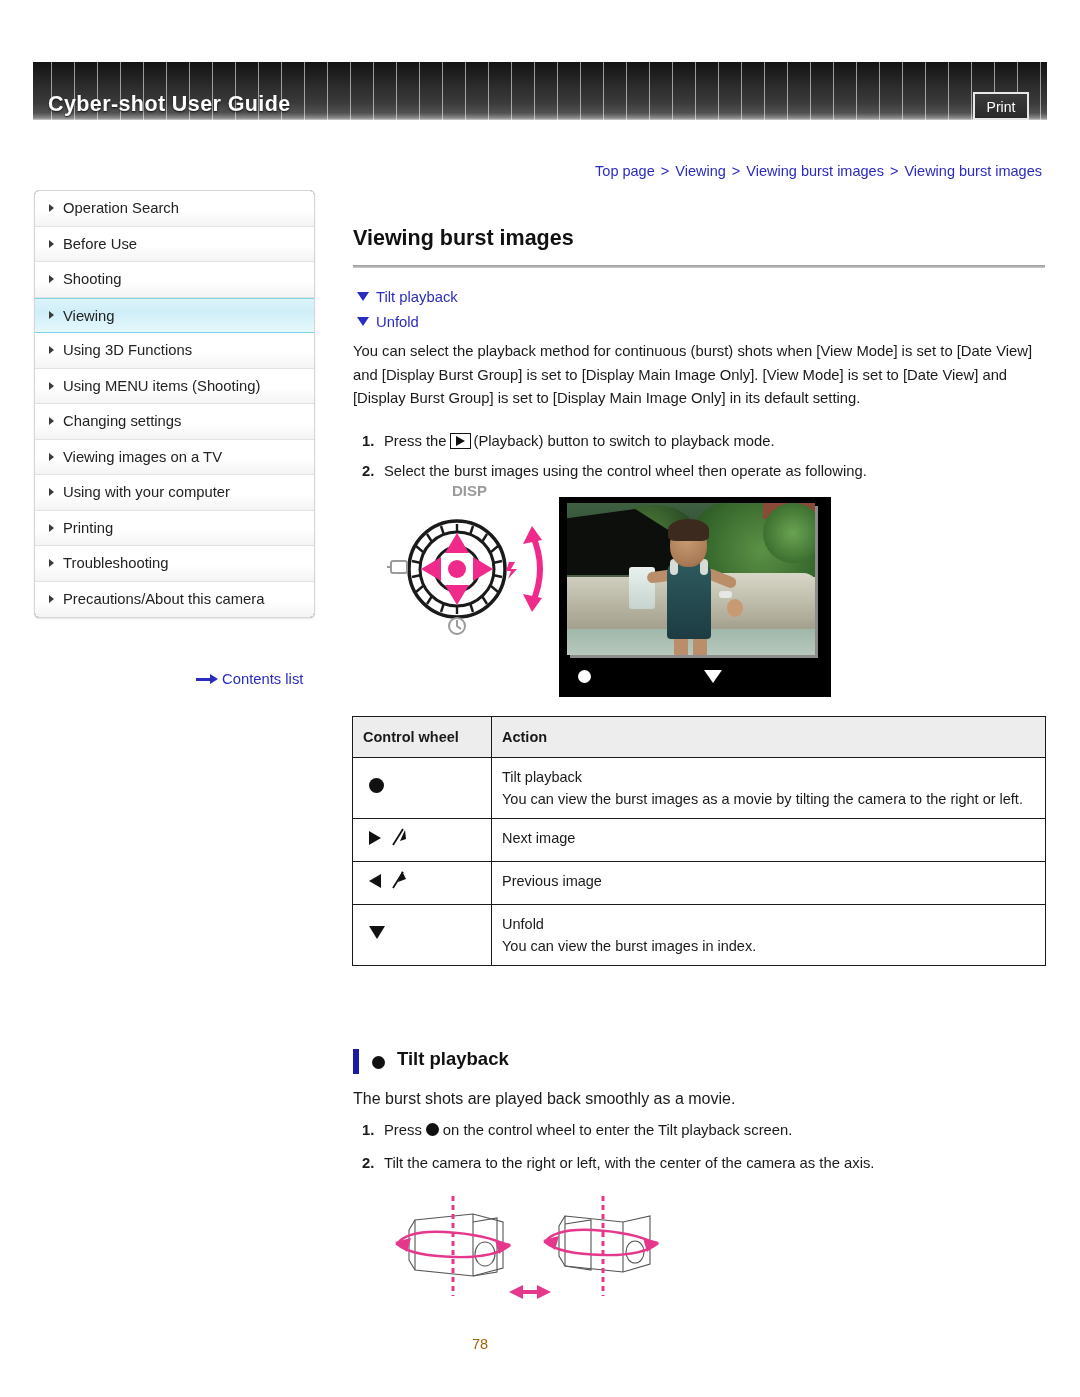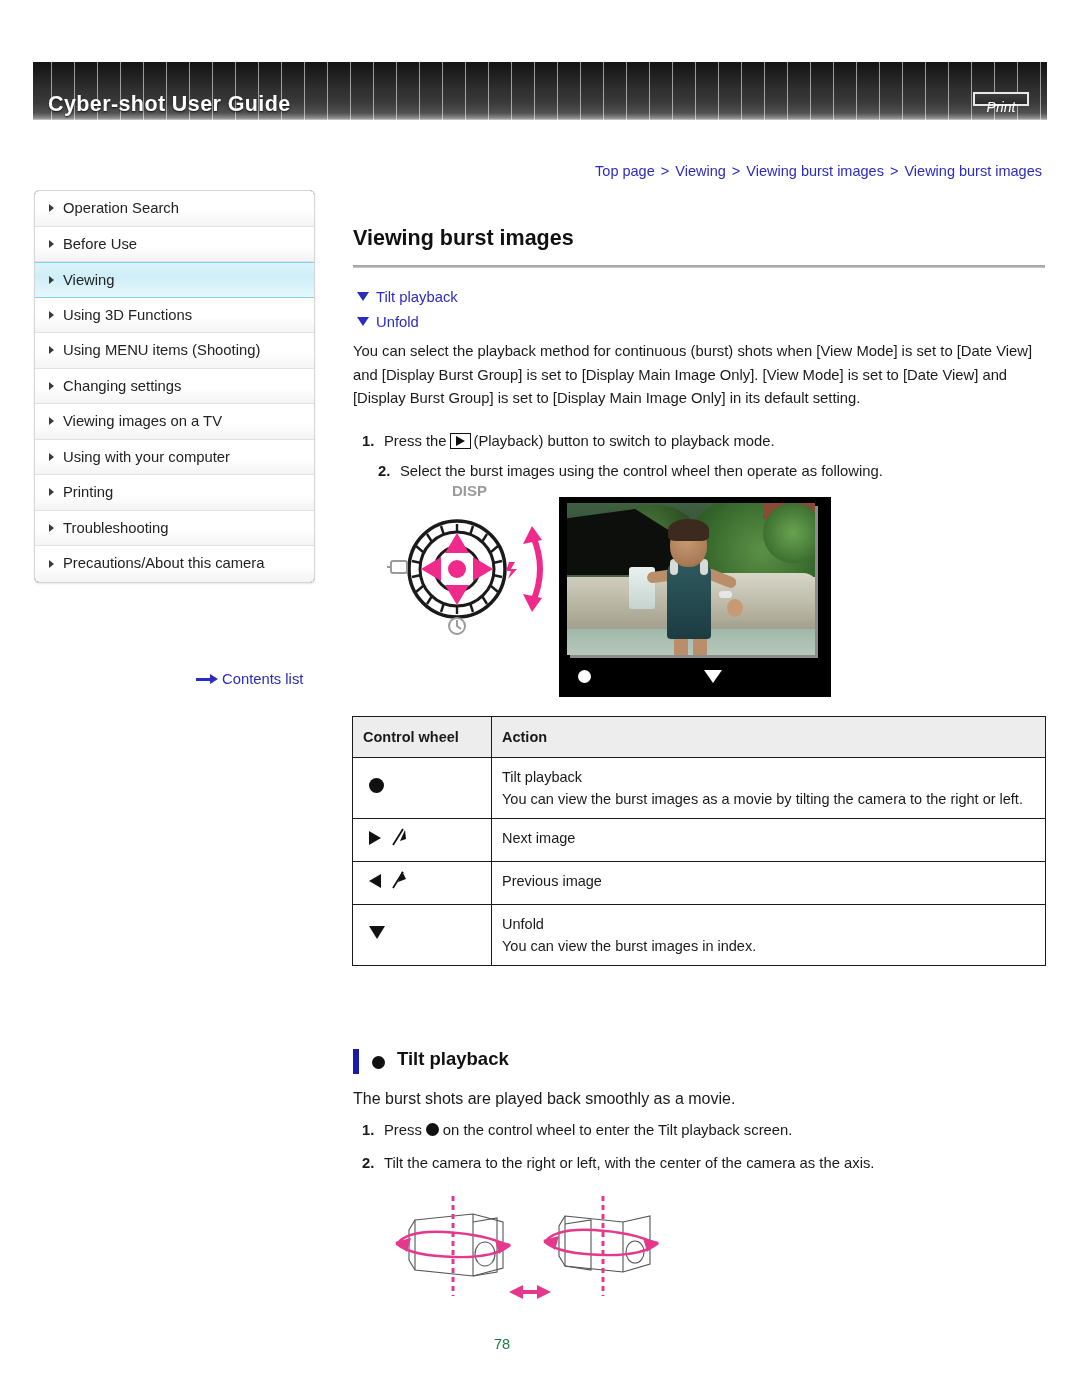--- a/index.html
+++ b/index.html
@@ -49,31 +49,30 @@
     color: #ffffff;
     letter-spacing: 0.4px;
     text-shadow: 0 1px 2px rgba(0,0,0,0.8);
     z-index: 4;
   }
   #print-button {
     position: absolute;
     right: 51px;
     top: 92px;
     width: 56px;
-    height: 14px;
+    height: 28px;
     border: 2px solid #e8e8e8;
     background: linear-gradient(to bottom, #3a3a3a, #2a2a2a);
     color: #ffffff;
     font-size: 14px;
     line-height: 26px;
     text-align: center;
     z-index: 4;
     cursor: pointer;
     box-sizing: border-box;
-    font-style: italic;
   }
 
   
   #breadcrumb {
     position: absolute;
     right: 38px;
     top: 163px;
     font-size: 14.5px;
     color: #2b2bc0;
     white-space: nowrap;
@@ -213,21 +212,21 @@
     line-height: 23px;
     color: #1a1a1a;
     white-space: nowrap;
   }
   .step .num {
     display: inline-block;
     width: 22px;
     font-weight: bold;
   }
   #step-1 { left: 362px; top: 430px; }
-  #step-2 { left: 378px; top: 460px; }
+  #step-2 { left: 362px; top: 460px; }
 
   .playback-icon {
     display: inline-block;
     width: 21px;
     height: 16px;
     border: 1.6px solid #111;
     position: relative;
     vertical-align: -3px;
     margin: 0 3px;
     background: #fff;
@@ -498,22 +497,21 @@
   }
 
   
   #page-number {
     position: absolute;
     left: 0;
     top: 1336px;
     width: 960px;
     text-align: center;
     font-size: 14.5px;
-    color: #15803d;
-    margin-left: 22px;
+    color: #a16207;
   }
 </style>
 </head>
 <body>
 
 <div id="header-band"></div>
 <div id="header-title">Cyber-shot User Guide</div>
 <div id="print-button">Print</div>
 
 <div id="breadcrumb">
@@ -527,20 +525,24 @@
 </div>
 
 <div id="sidebar">
   <div class="nav-item">
     <span class="bullet"></span>
     <span>Operation Search</span>
   </div>
   <div class="nav-item">
     <span class="bullet"></span>
     <span>Before Use</span>
+  </div>
+  <div class="nav-item">
+    <span class="bullet"></span>
+    <span>Shooting</span>
   </div>
   <div class="nav-item active">
     <span class="bullet"></span>
     <span>Viewing</span>
   </div>
   <div class="nav-item">
     <span class="bullet"></span>
     <span>Using 3D Functions</span>
   </div>
   <div class="nav-item">

